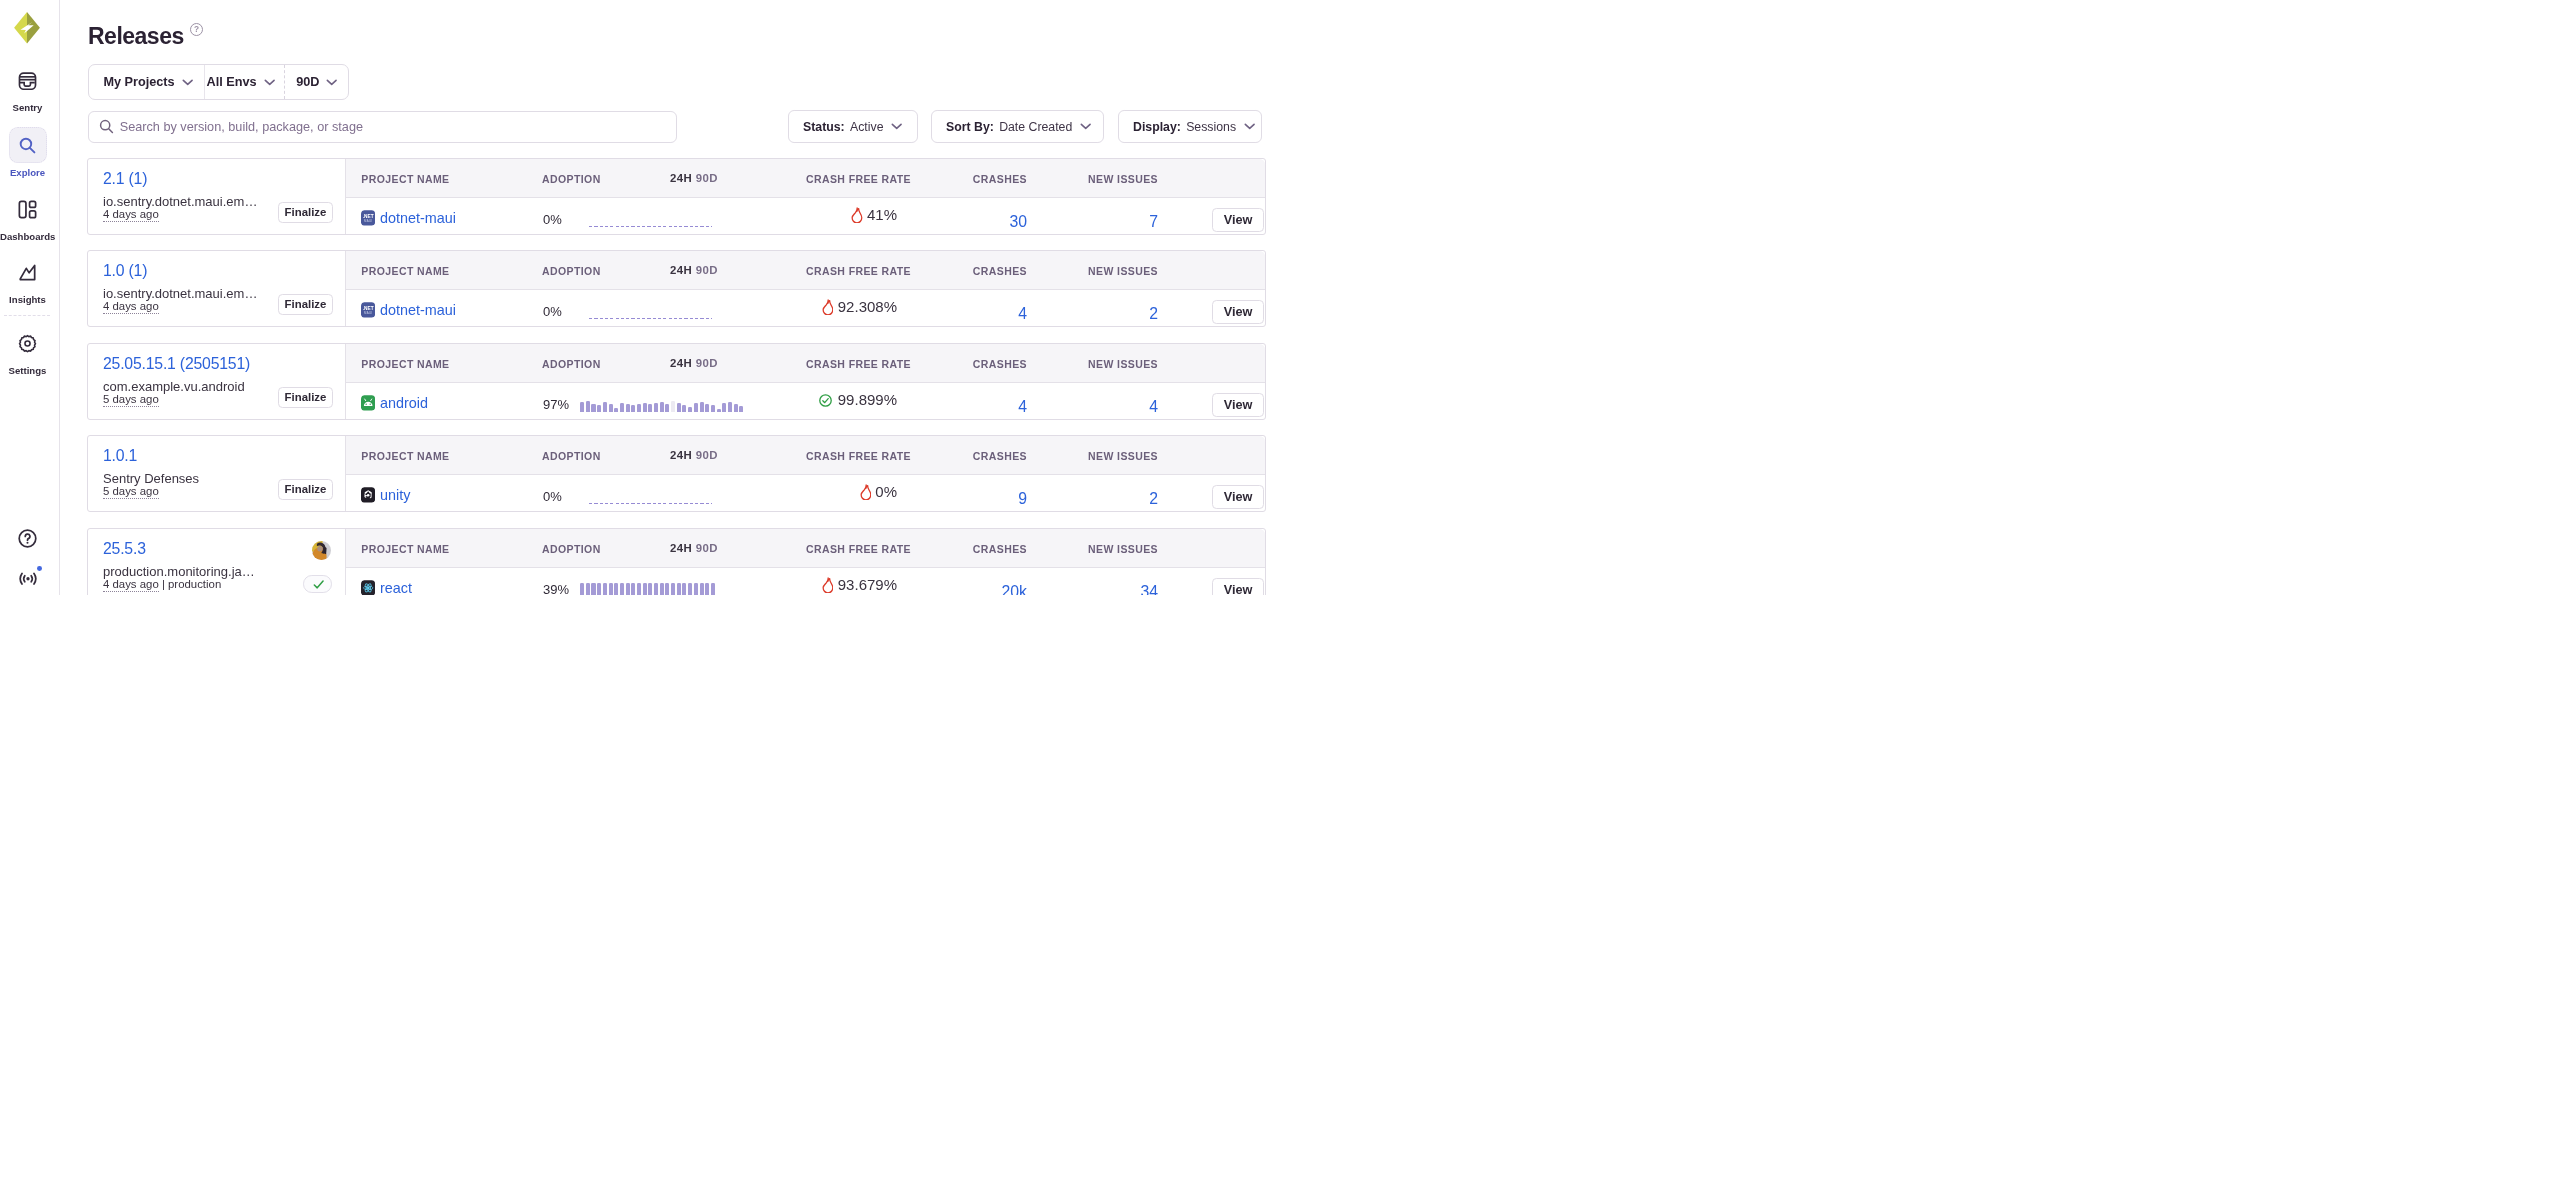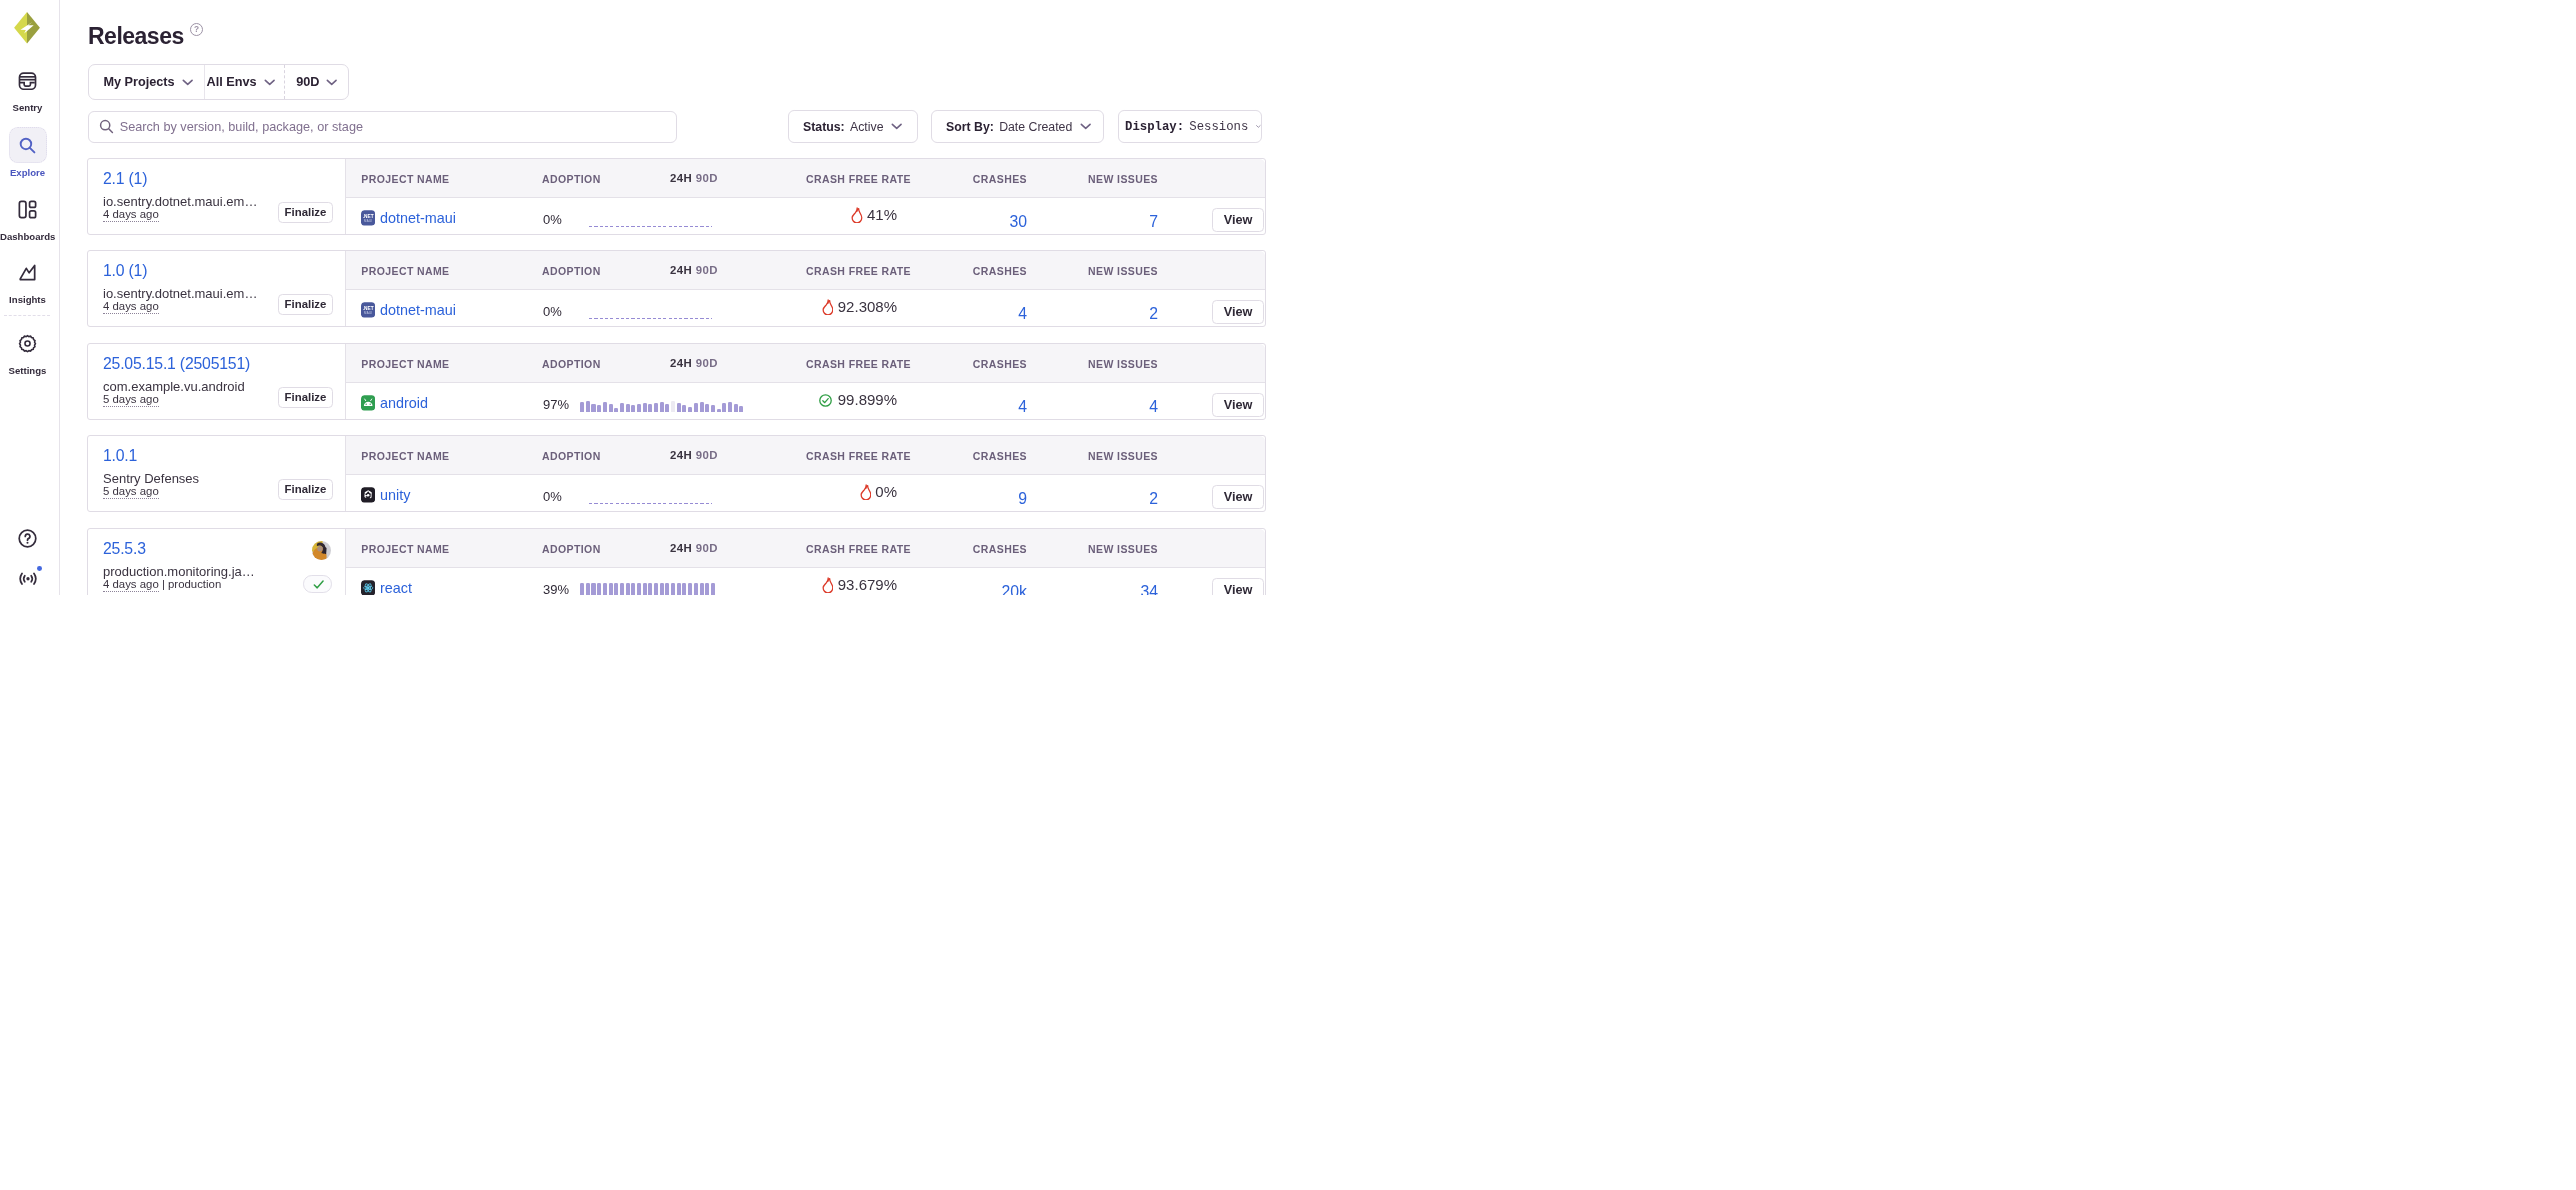--- a/index.html
+++ b/index.html
@@ -168,21 +168,21 @@
     </svg>
   <span class="ph">Search by version, build, package, or stage</span>
 </div>
 
 <div class="tool-btn" id="btn-status" style="left:788px; width:130px; padding-left:14px;">Status:<span class="val">Active</span><svg class="chev" width="11.4" height="7" viewBox="0 0 13 8">
       <path d="M1.5 1.5 L6.5 6.2 L11.5 1.5" fill="none" stroke="#6f6283" stroke-width="1.8" stroke-linecap="round" stroke-linejoin="round"></path>
     </svg></div>
 <div class="tool-btn" id="btn-sort" style="left:931px; width:173px; padding-left:14px;">Sort By:<span class="val">Date Created</span><svg class="chev" width="11.4" height="7" viewBox="0 0 13 8">
       <path d="M1.5 1.5 L6.5 6.2 L11.5 1.5" fill="none" stroke="#6f6283" stroke-width="1.8" stroke-linecap="round" stroke-linejoin="round"></path>
     </svg></div>
-<div class="tool-btn" id="btn-display" style="left:1118px; width:144px; padding-left:6px;font-family:Liberation Mono, monospace;">Display:<span class="val">Sessions</span><svg class="chev" width="11.4" height="7" viewBox="0 0 13 8">
+<div class="tool-btn" id="btn-display" style="left:1118px; width:144px; padding-left:14px;">Display:<span class="val">Sessions</span><svg class="chev" width="11.4" height="7" viewBox="0 0 13 8">
       <path d="M1.5 1.5 L6.5 6.2 L11.5 1.5" fill="none" stroke="#6f6283" stroke-width="1.8" stroke-linecap="round" stroke-linejoin="round"></path>
     </svg></div>
 
 <div class="card" style="top:158px;">
     <div class="lpanel">
       <div class="ver">2.1 (1)</div>
       <div class="pkg">io.sentry.dotnet.maui.em…</div>
       <div class="ago"><span class="u">4 days ago</span></div>
       <div class="finalize">Finalize</div>
     </div>

